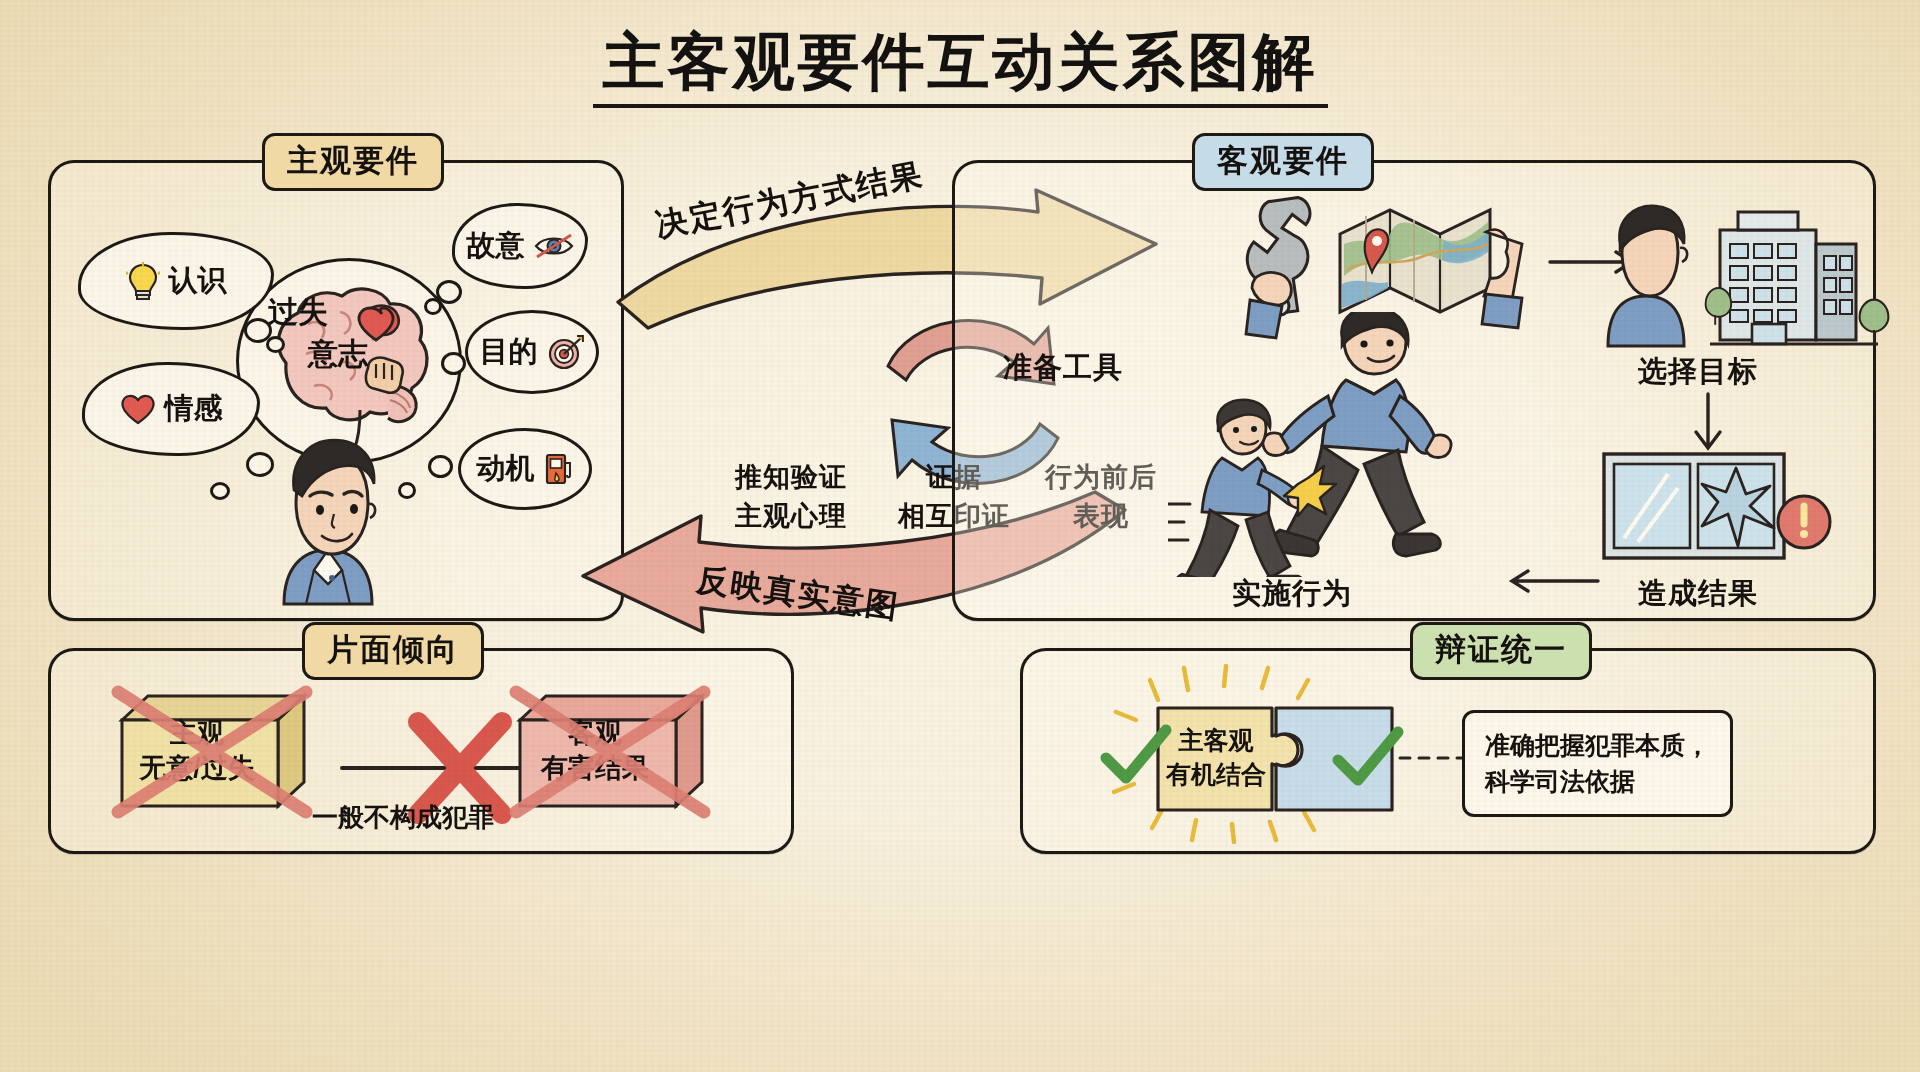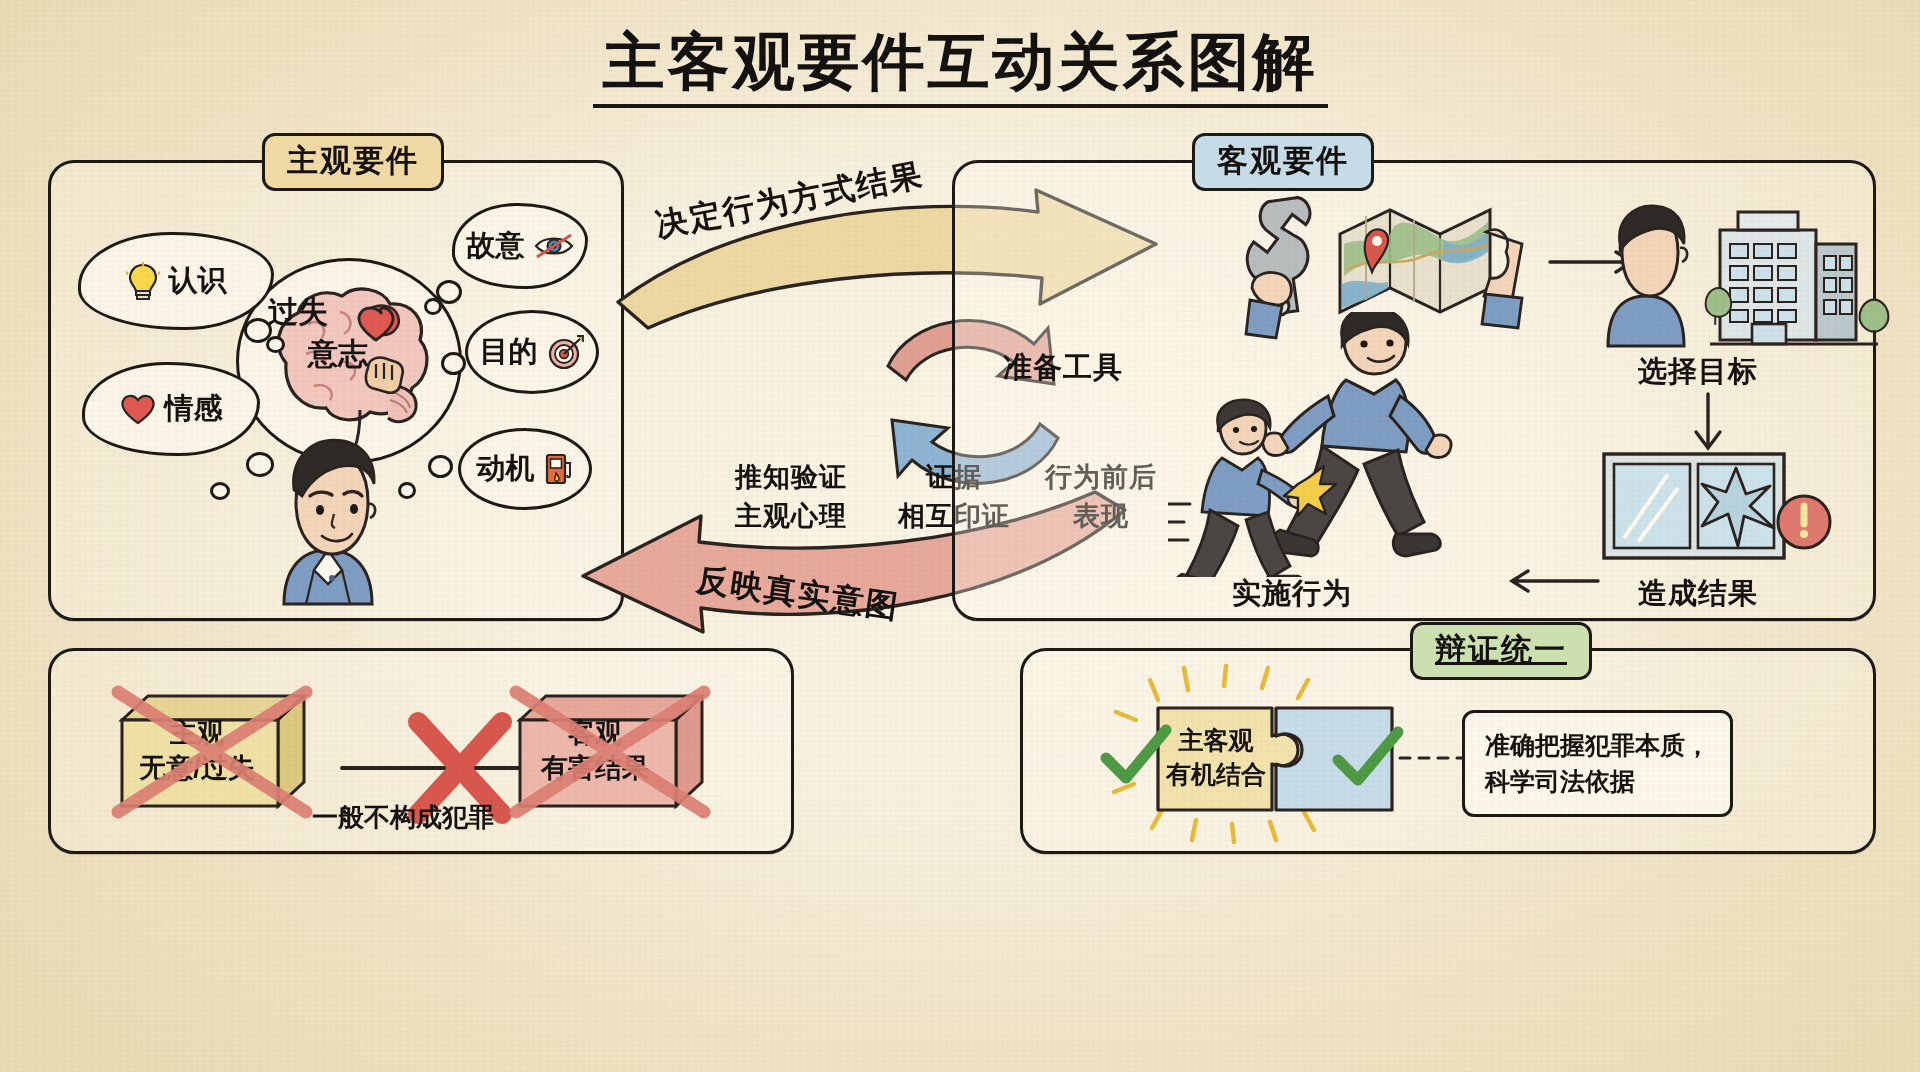--- a/index.html
+++ b/index.html
@@ -36,21 +36,21 @@
     background:rgba(255,252,242,.33);
     box-shadow:0 1px 0 rgba(60,45,25,.18);
   }
   .panel-label{
     position:absolute;padding:7px 22px 9px;border:3px solid #1d1a16;border-radius:13px;
     font-size:31px;font-weight:bold;letter-spacing:2px;color:#14110e;white-space:nowrap;
     z-index:6;line-height:1.15;
   }
   .lbl-tan{background:#f0d9a4;}
   .lbl-blue{background:#c6dbe8;}
-  .lbl-green{background:#ccdfae;text-decoration:underline;}
+  .lbl-green{background:#ccdfae;}
 
   
   .bub{
     position:absolute;display:flex;align-items:center;justify-content:center;gap:9px;
     border:3.4px solid #1d1a16;background:#fbf6e9;
     font-size:29px;font-weight:bold;color:#15120f;white-space:nowrap;
   }
   .bub.cloud{border-radius:48% 52% 46% 54%/56% 44% 58% 42%;}
   .bub.oval{border-radius:50%;}
   .dot{position:absolute;border:3px solid #1d1a16;border-radius:50%;background:#fbf6e9;}
@@ -367,20 +367,21 @@
       <path d="M82 116 C88 138 96 158 106 174 L126 162 C116 144 108 124 104 108 Z" fill="#4a4744" stroke="#2a2320" stroke-width="2.8"></path>
       <path d="M18 170 C10 174 8 184 16 188 L44 190 C50 188 50 180 46 177 Z" fill="#3a3734" stroke="#2a2320" stroke-width="2.4"></path>
       <path d="M104 172 C100 180 104 190 114 190 L138 186 C144 182 140 174 134 172 Z" fill="#3a3734" stroke="#2a2320" stroke-width="2.4"></path>
       <path d="M144 74 L160 62 L156 80 L172 80 L156 94 L162 110 L144 100 L134 112 L134 94 L120 92 L134 80 Z" fill="#f5cf4a" stroke="#2a2320" stroke-width="2.4" stroke-linejoin="round"></path>
       <path d="M-6 100 L26 100 M-14 118 L20 118 M-2 136 L24 136" stroke="#2a2320" stroke-width="3" stroke-linecap="round"></path>
     </g>
   </svg>
   <div class="cap" style="left:1232px;top:574px;">实施行为</div>
 
   <div class="panel" style="left:48px;top:648px;width:740px;height:200px;"></div>
+  <div class="panel-label lbl-tan" style="left:302px;top:622px;">片面倾向</div>
 
   <div class="cube-top" style="left:140px;top:690px;width:144px;height:0;
               border-top:none;border-left:none;border-right:none;"></div>
   <svg class="abs" style="left:118px;top:692px;" width="190" height="118" viewBox="0 0 190 118">
     <path d="M4 28 L30 4 L186 4 L160 28 Z" fill="#e6d596" stroke="#2a2320" stroke-width="3"></path>
     <path d="M160 28 L186 4 L186 90 L160 114 Z" fill="#ddc97f" stroke="#2a2320" stroke-width="3"></path>
     <rect x="4" y="28" width="156" height="86" fill="#f0e2a6" stroke="#2a2320" stroke-width="3"></rect>
   </svg>
   <div class="cube" style="left:122px;top:720px;width:150px;height:62px;border:none;background:transparent;">
     <div>主观</div>

